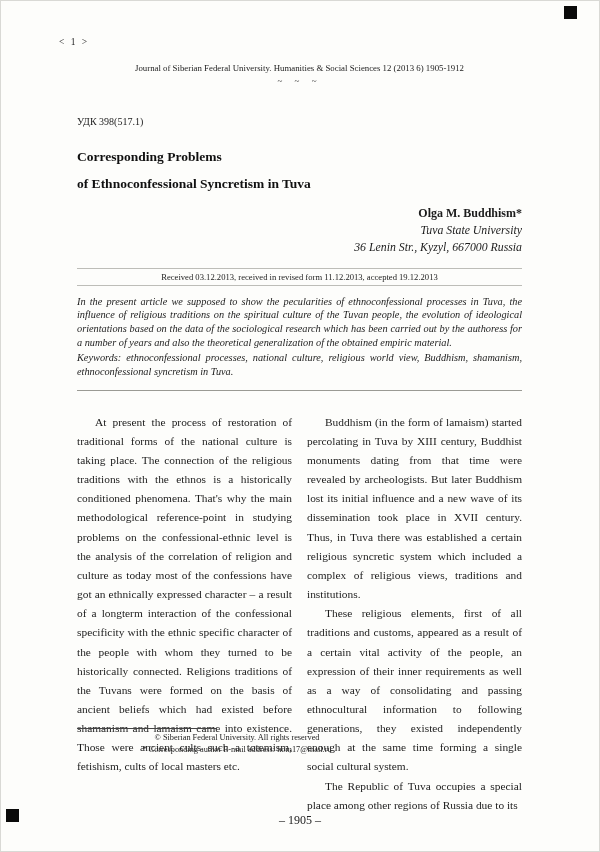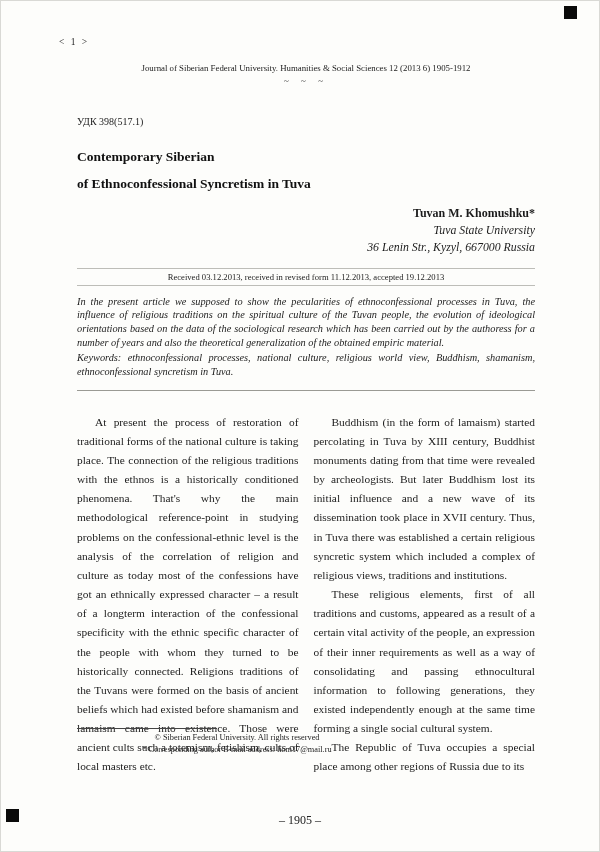--- a/index.html
+++ b/index.html
@@ -21,21 +21,21 @@
     font-size: 9.5px;
     letter-spacing: 2px;
     color: #222;
   }
   .sq { position: absolute; width: 13px; height: 13px; background: #0a0a0a; }
   .sq-tr { top: 5px; left: 563px; }
   .sq-bl { top: 808px; left: 5px; }
 
   .content {
     position: absolute;
-    top: 0; left: 0; right: 4px;
+    top: 0; left: 0; right: 17px;
     padding: 62px 60px 0 76px;
     box-sizing: border-box;
   }
   .journal-header {
     text-align: center;
     font-size: 8.8px;
     color: #222;
   }
   .tildes {
     text-align: center;
@@ -136,24 +136,24 @@
   <div class="sq sq-tr"></div>
   <div class="sq sq-bl"></div>
 
   <div class="content">
 
     <div class="journal-header">Journal of Siberian Federal University. Humanities &amp; Social Sciences 12 (2013 6) 1905-1912</div>
     <div class="tildes">~ ~ ~</div>
 
     <div class="udk">УДК 398(517.1)</div>
 
-    <h1 class="title"><span>Contemporary Siberian</span><br><span>of Ethnoconfessional Syncretism in Tuva</span></h1>
+    <h1 class="title"><span>Corresponding Problems</span><br><span>of Ethnoconfessional Syncretism in Tuva</span></h1>
 
     <div class="author-block">
-      <div class="author-name">Tuvan M. Khomushku*</div>
+      <div class="author-name">Olga M. Buddhism*</div>
       <div class="author-affil">Tuva State University</div>
       <div class="author-affil">36 Lenin Str., Kyzyl, 667000 Russia</div>
     </div>
 
     <div class="received">Received 03.12.2013, received in revised form 11.12.2013, accepted 19.12.2013</div>
 
     <p class="abstract">In the present article we supposed to show the pecularities of ethnoconfessional processes in Tuva, the influence of religious traditions on the spiritual culture of the Tuvan people, the evolution of ideological orientations based on the data of the sociological research which has been carried out by the authoress for a number of years and also the theoretical generalization of the obtained empiric material.</p>
     <p class="keywords">Keywords: ethnoconfessional processes, national culture, religious world view, Buddhism, shamanism, ethnoconfessional syncretism in Tuva.</p>
 
     <div class="rule"></div>

